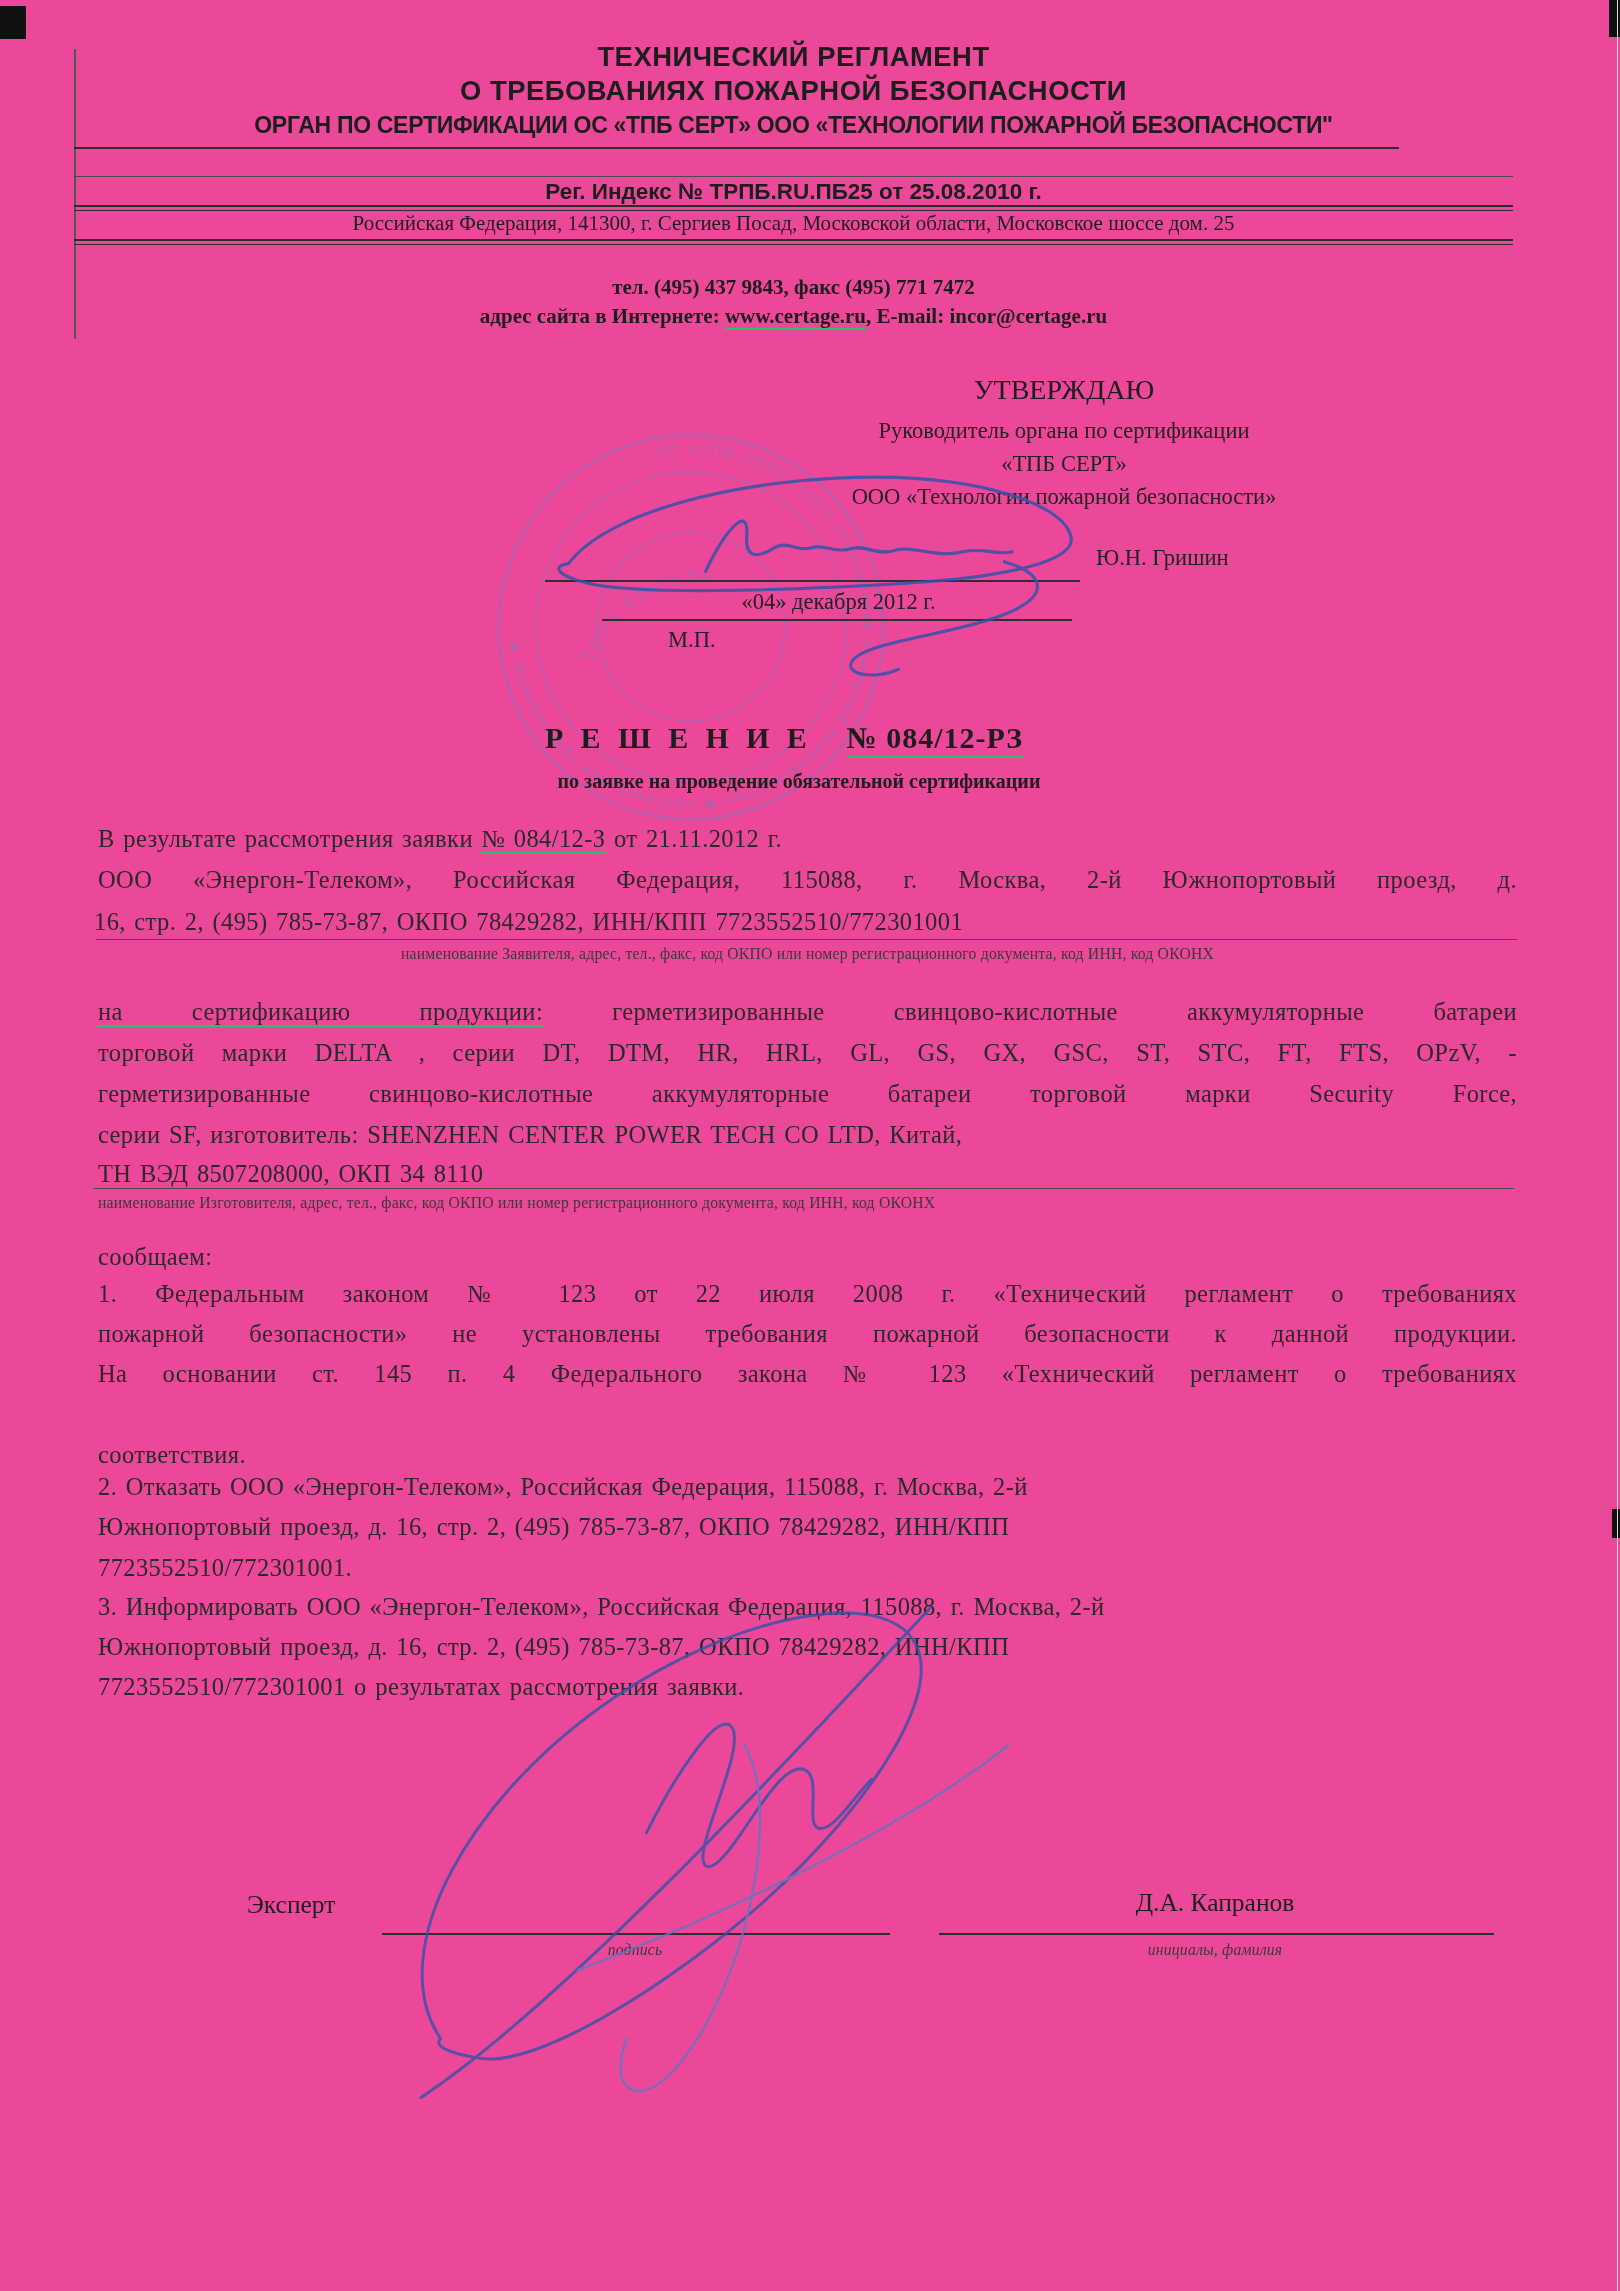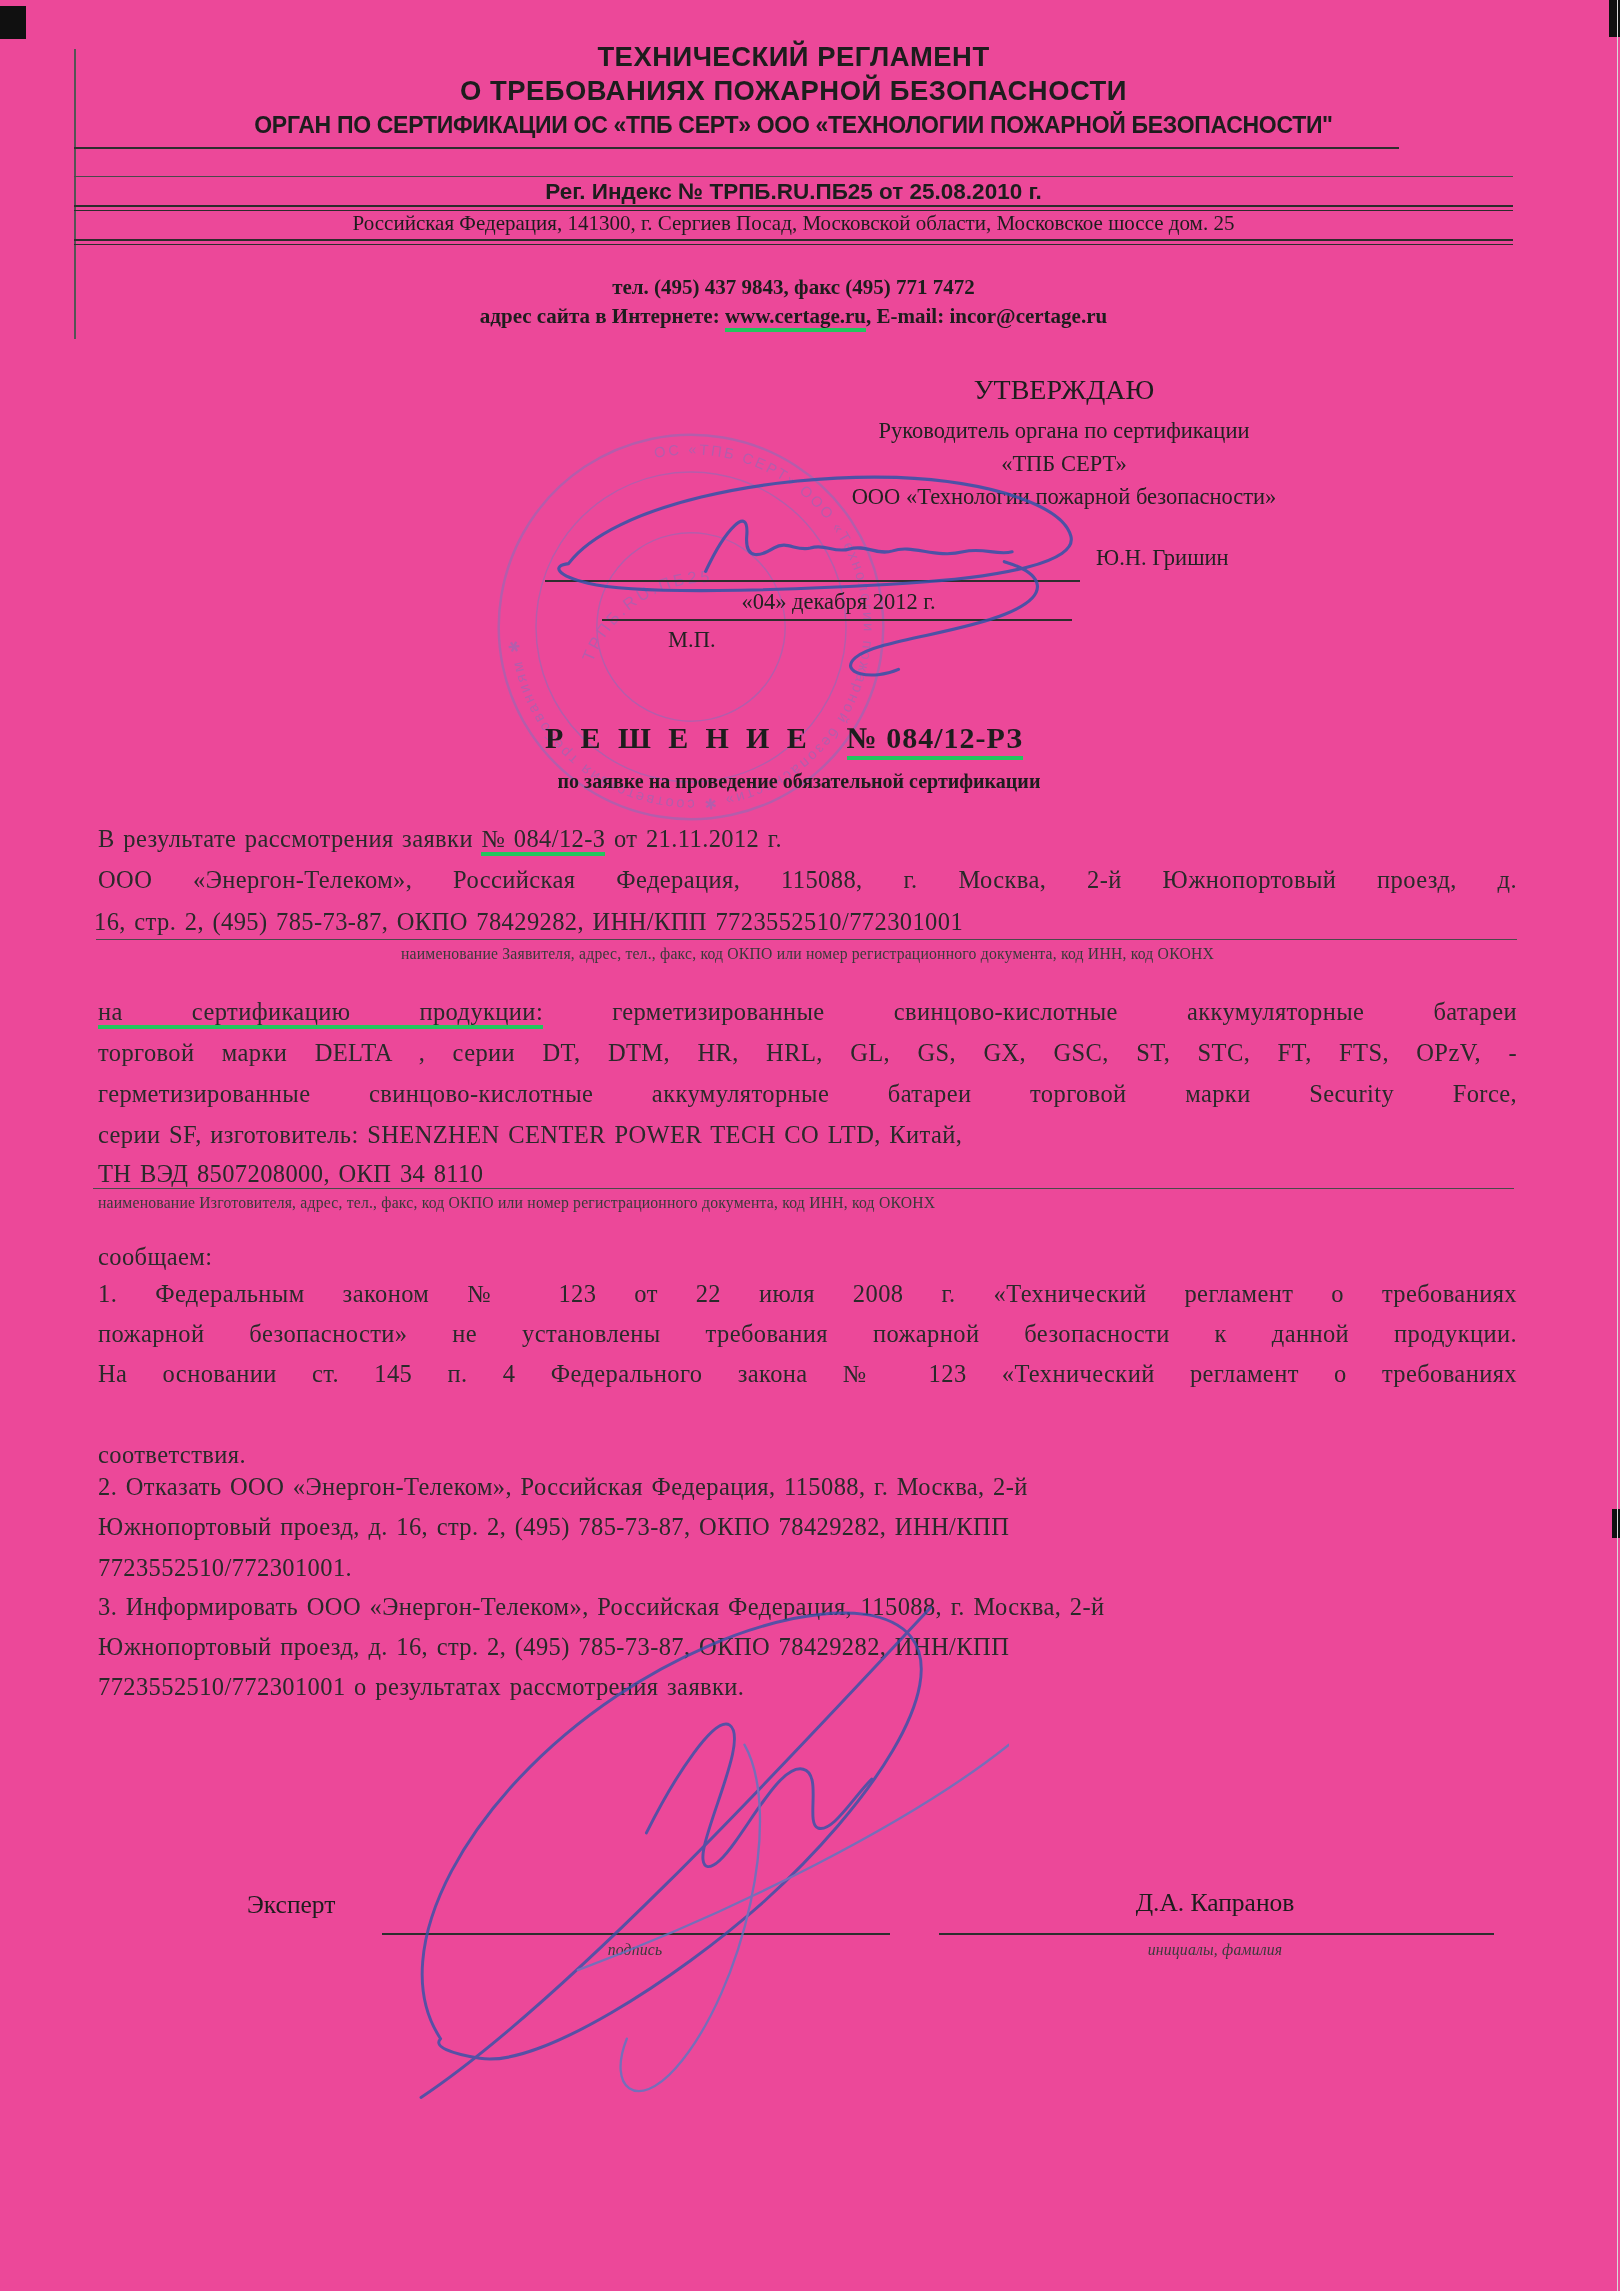--- a/index.html
+++ b/index.html
@@ -10,21 +10,21 @@
   }
   .abs{position:absolute;}
   .center{text-align:center;}
   .b{font-weight:bold;}
   .i{font-style:italic;}
   .jline{text-align:justify;text-align-last:justify;}
   .hline{position:absolute;background:#2e2e2e;height:2px;}
   .hline.thin{height:1px;background:#4a4a4a;}
   .dline{position:absolute;height:2.9px;border-top:2px solid #2c2c2c;border-bottom:1px solid #2c2c2c;background:transparent;}
   .vline{position:absolute;width:2px;background:#555;}
-  .u2{border-bottom:4px solid #22c55e;}
+  .u2{border-bottom:2px solid #22c55e;}
   .h-title1{font-size:27.4px;letter-spacing:0.5px;font-weight:bold;font-family:"Liberation Sans",sans-serif;}
   .h-title3{font-size:23px;letter-spacing:-0.3px;font-weight:bold;font-family:"Liberation Sans",sans-serif;}
   .reg{font-size:22.5px;font-weight:bold;font-family:"Liberation Sans",sans-serif;}
   .addr{font-size:21px;}
   .bodytext{font-size:24.5px;letter-spacing:0.4px;word-spacing:2px;color:#2a2a2a;}
   .caption{font-size:15.7px;color:#3a3a3a;letter-spacing:0.2px;}
   .appr{font-size:22.5px;color:#222;}
   .mark{position:absolute;background:#101010;}
   .stamp-svg text{font-family:"Liberation Sans",sans-serif;}
   .edge-shadow{position:absolute;right:2px;top:0;width:1px;height:2292px;background:#d9d9d9;}

